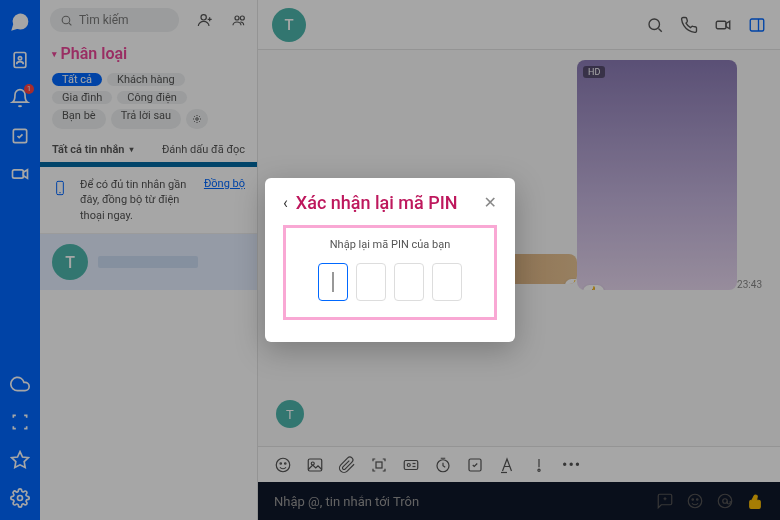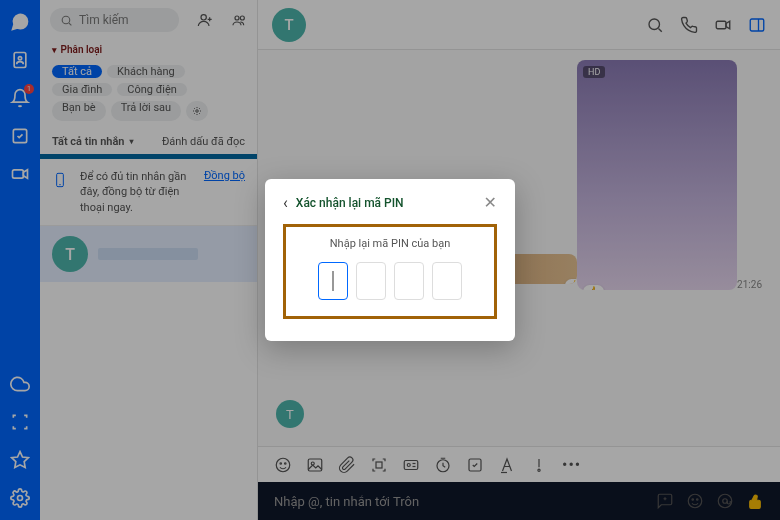--- a/index.html
+++ b/index.html
@@ -16,21 +16,21 @@
 .rail-bottom { margin-top: auto; margin-bottom: 12px; display: flex; flex-direction: column; gap: 18px; align-items: center; }
 
 
 .sidebar { width: 218px; background: #fff; border-right: 1px solid #e4e4e4; display: flex; flex-direction: column; font-size: 12px; }
 .search-row { display: flex; align-items: center; padding: 8px 10px; gap: 18px; }
 .search-box { flex: 1; background: #eef0f1; border-radius: 16px; padding: 5px 10px; display: flex; align-items: center; gap: 6px; color: #7a7a7a; font-size: 12px; }
 .search-box svg { width: 13px; height: 13px; stroke: #7a7a7a; fill: none; stroke-width: 2; }
 .sidebar-top-icon { width: 16px; height: 16px; cursor: pointer; }
 .sidebar-top-icon svg { width: 16px; height: 16px; stroke: #555; fill: none; stroke-width: 1.8; }
 
-.section-title { padding: 4px 12px; font-size: 10px; color: #7f1d1d; font-weight: 600; display: flex; align-items: center; gap: 4px; }
+.section-title { padding: 4px 12px; font-size: 16px; color: #ec4899; font-weight: 600; display: flex; align-items: center; gap: 4px; }
 .section-title::before { content: "▾"; font-size: 9px; }
 
 .tags { display: flex; flex-wrap: wrap; gap: 5px; padding: 6px 12px 8px; }
 .tag { padding: 0 10px; border-radius: 11px; font-size: 11px; background: #eef0f1; color: #555; cursor: pointer; }
 .tag.active { background: #0068ff; color: white; }
 .tag-more { width: 22px; height: 20px; display: flex; align-items: center; justify-content: center; background: #eef0f1; border-radius: 11px; cursor: pointer; }
 .tag-more svg { width: 12px; height: 12px; stroke: #555; fill: none; stroke-width: 2; }
 
 .filter-row { display: flex; justify-content: space-between; align-items: center; padding: 6px 12px; border-bottom: 5px solid #0369a1; font-size: 11px; color: #555; }
 .filter-left { display: flex; align-items: center; gap: 3px; font-weight: 600; }
@@ -82,23 +82,23 @@
 .compose-icons { display: flex; gap: 12px; align-items: center; }
 .ci { width: 18px; height: 18px; cursor: pointer; }
 .ci svg { width: 18px; height: 18px; stroke: #555; fill: none; stroke-width: 1.6; }
 .ci.thumb svg { fill: #ffc107; stroke: #ffc107; }
 
 
 .overlay { position: absolute; inset: 0; background: rgba(0,0,0,0.35); display: flex; align-items: center; justify-content: center; }
 .dialog { background: white; border-radius: 6px; width: 250px; padding: 14px 18px 22px; box-shadow: 0 8px 30px rgba(0,0,0,0.25); }
 .dialog-header { display: flex; align-items: center; gap: 8px; }
 .dialog-back { cursor: pointer; font-size: 16px; color: #333; }
-.dialog-title { font-size: 12px; color: #14532d; flex: 1; font-weight: 500; }
+.dialog-title { font-size: 18px; color: #be185d; flex: 1; font-weight: 500; }
 .dialog-close { cursor: pointer; font-size: 16px; color: #888; }
-.dialog-body { margin-top: 12px; border: 3px solid #a16207; padding: 10px 8px 16px; }
+.dialog-body { margin-top: 12px; border: 3px solid #f9a8d4; padding: 10px 8px 16px; }
 .dialog-subtitle { text-align: center; font-size: 11px; color: #555; margin-bottom: 12px; }
 .pin-inputs { display: flex; justify-content: center; gap: 8px; }
 .pin-box { width: 30px; height: 38px; border: 1px solid #ddd; border-radius: 4px; }
 .pin-box.focused { border: 1.5px solid #0068ff; position: relative; }
 .pin-box.focused::after { content: ""; position: absolute; left: 50%; top: 8px; bottom: 8px; width: 1px; background: #333; transform: translateX(-50%); animation: blink 1s infinite; }
 @keyframes blink { 50% { opacity: 0; } }
 </style>
 </head>
 <body>
 
@@ -243,21 +243,21 @@
     <div class="messages">
       <div class="msg-row right">
         <div class="img-msg-stack">
           <div class="img-msg top">
             <span class="reaction2">👍</span>
           </div>
           <div class="img-msg tall">
             <span class="hd-badge">HD</span>
             <span class="reaction">👍</span>
           </div>
-          <div class="msg-time">21:26</div>
+          <div class="msg-time">23:43</div>
         </div>
       </div>
       <div class="msg-row" style="position:absolute; bottom:10px; left:18px;">
         <div class="msg-avatar">T</div>
       </div>
     </div>
 
     <div class="composer-toolbar">
       <div class="tb-icon"><svg viewBox="0 0 24 24">
             <circle cx="12" cy="12" r="9"></circle>

